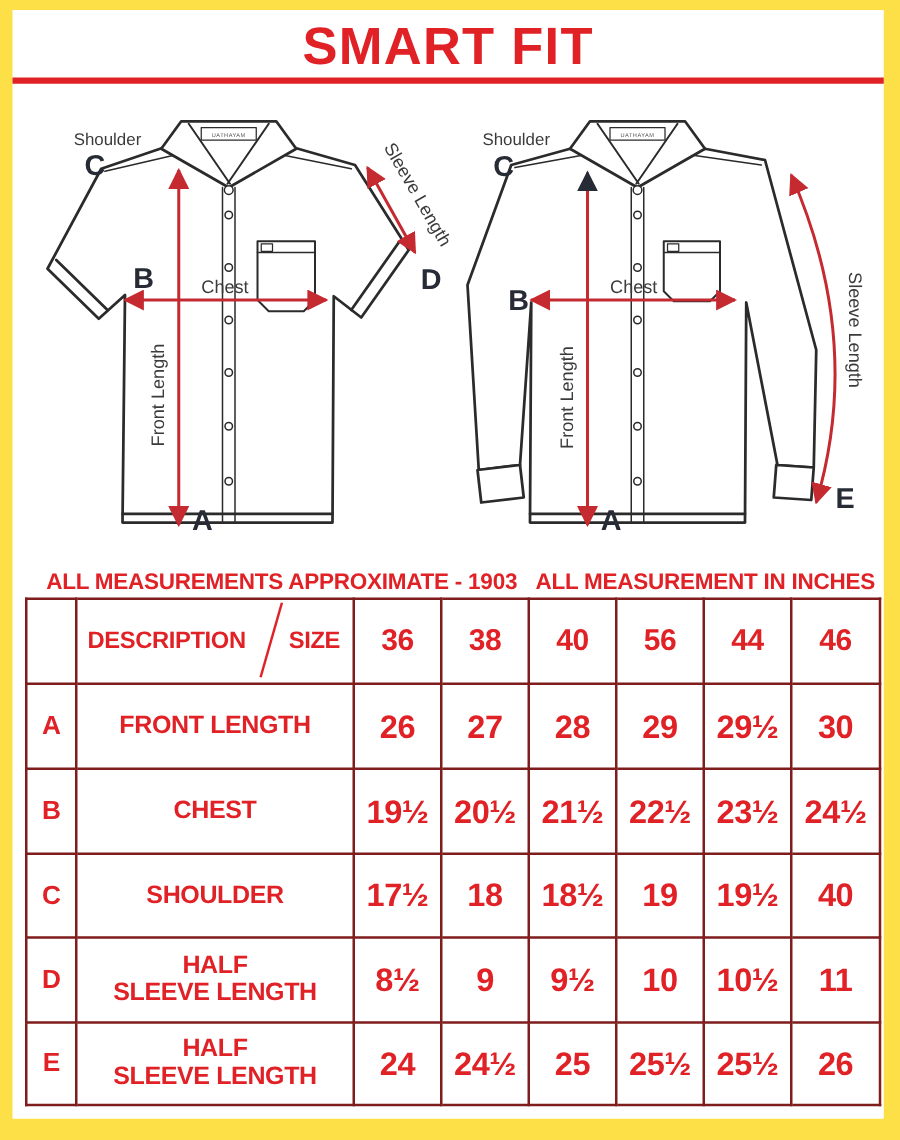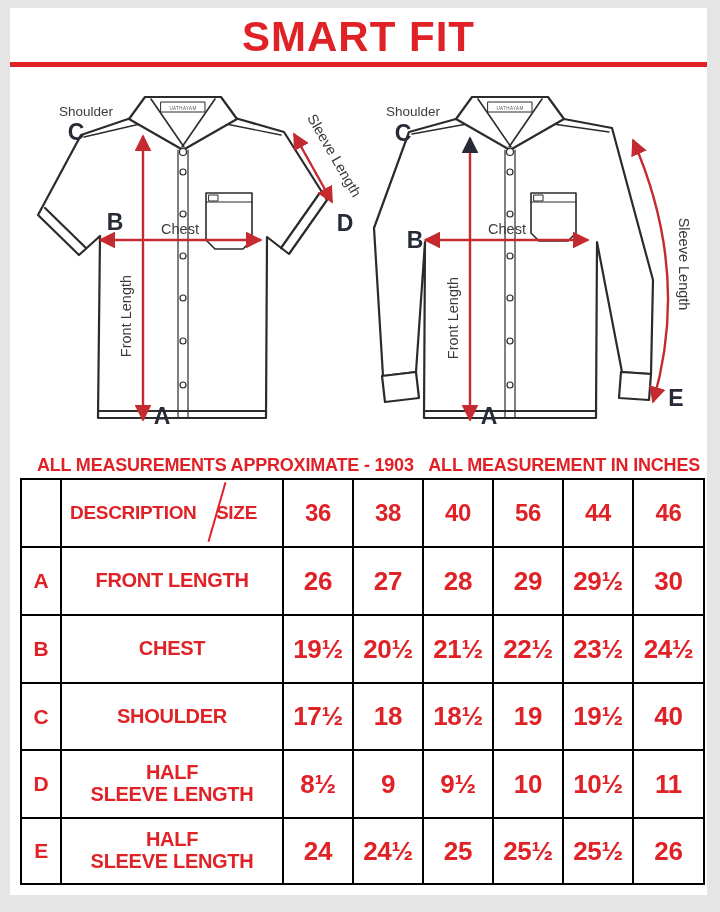--- a/index.html
+++ b/index.html
@@ -1,38 +1,38 @@
 <!DOCTYPE html>
 <html><head>
 <meta charset="utf-8">
 <style>
   html,body{margin:0;padding:0;}
   body{width:720px;height:912px;overflow:hidden;font-family:"Liberation Sans",sans-serif;}
-  #root{position:relative;width:720px;height:912px;background:#e5e5e5;}
+  #root{position:relative;width:720px;height:912px;background:#fde047;}
   #canvas{position:absolute;left:10px;top:8px;width:697px;height:887px;background:#ffffff;}
   .title{position:absolute;left:10px;top:13px;width:697px;text-align:center;
          font-size:42px;font-weight:bold;color:#E02227;letter-spacing:1px;}
   .sep{position:absolute;left:10px;top:62px;width:697px;height:5px;background:#E02227;}
   .shirt-svg{position:absolute;top:88px;}
   #shirt-left{left:28px;}
   #shirt-right{left:358px;}
   .note{position:absolute;top:455px;font-size:18px;font-weight:bold;color:#E02227;letter-spacing:-0.2px;}
   .note-left{left:37px;}
   .note-right{right:20px;text-align:right;}
   table.size-table{position:absolute;left:20px;top:478px;width:684px;border-collapse:collapse;
        table-layout:fixed;color:#E02227;}
-  .size-table td{border:2px solid #000000;text-align:center;vertical-align:middle;
+  .size-table td{border:2px solid #7f1d1d;text-align:center;vertical-align:middle;
        font-weight:bold;padding:0;letter-spacing:-0.3px;}
   .c-key{font-size:21px;}
   .c-desc{font-size:20px;line-height:1.08;}
   .c-val{font-size:26px;border-radius:14px;}
   .c-hdr{font-size:24px;margin-top:32px;}
   .hdr-desc-cell{position:relative;font-size:19px;}
   .hdr-desc{position:absolute;left:8px;top:0;height:100%;display:flex;align-items:center;}
-  .hdr-size{position:absolute;right:25px;top:0;height:100%;display:flex;align-items:center;}
+  .hdr-size{position:absolute;right:10px;top:0;height:100%;display:flex;align-items:center;}
   .hdr-slash{position:absolute;left:154px;top:1px;width:2px;height:62px;background:#E02227;
        transform:rotate(16deg);}
   .row-label span{display:block;}
   
   text{font-family:"Liberation Sans",sans-serif;}
   .t-ink{font-size:13.5px;fill:#3B3B3B;}
   .t-dim{font-size:14.5px;fill:#3B3B3B;}
   .t-mk{font-size:23px;font-weight:bold;fill:#262B36;}
   .t-brand{font-size:4.5px;fill:#555;letter-spacing:0.4px;}
 </style>

